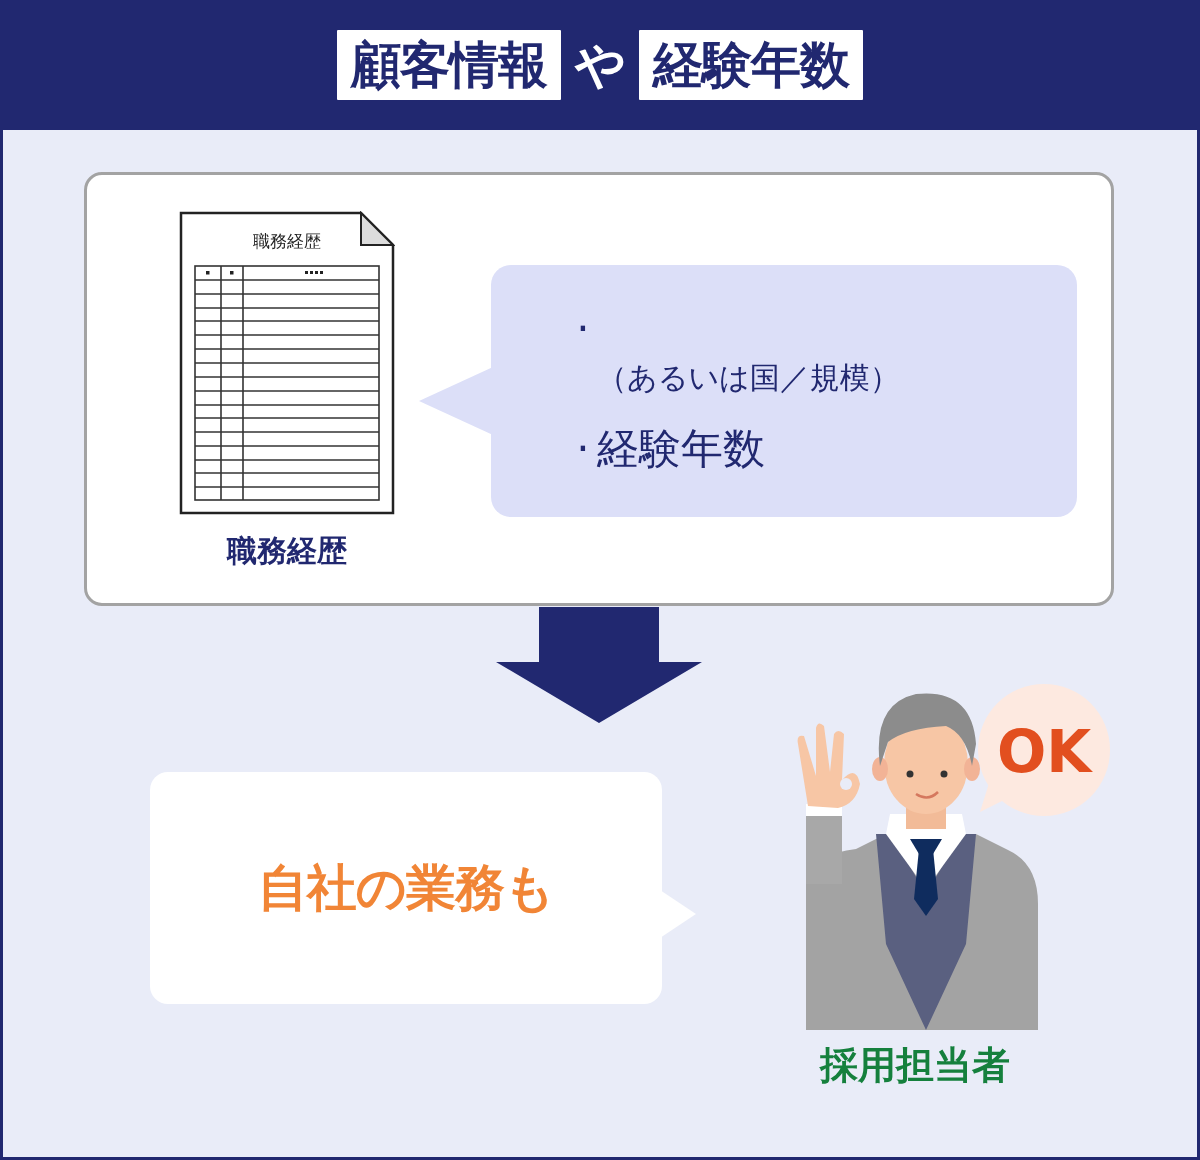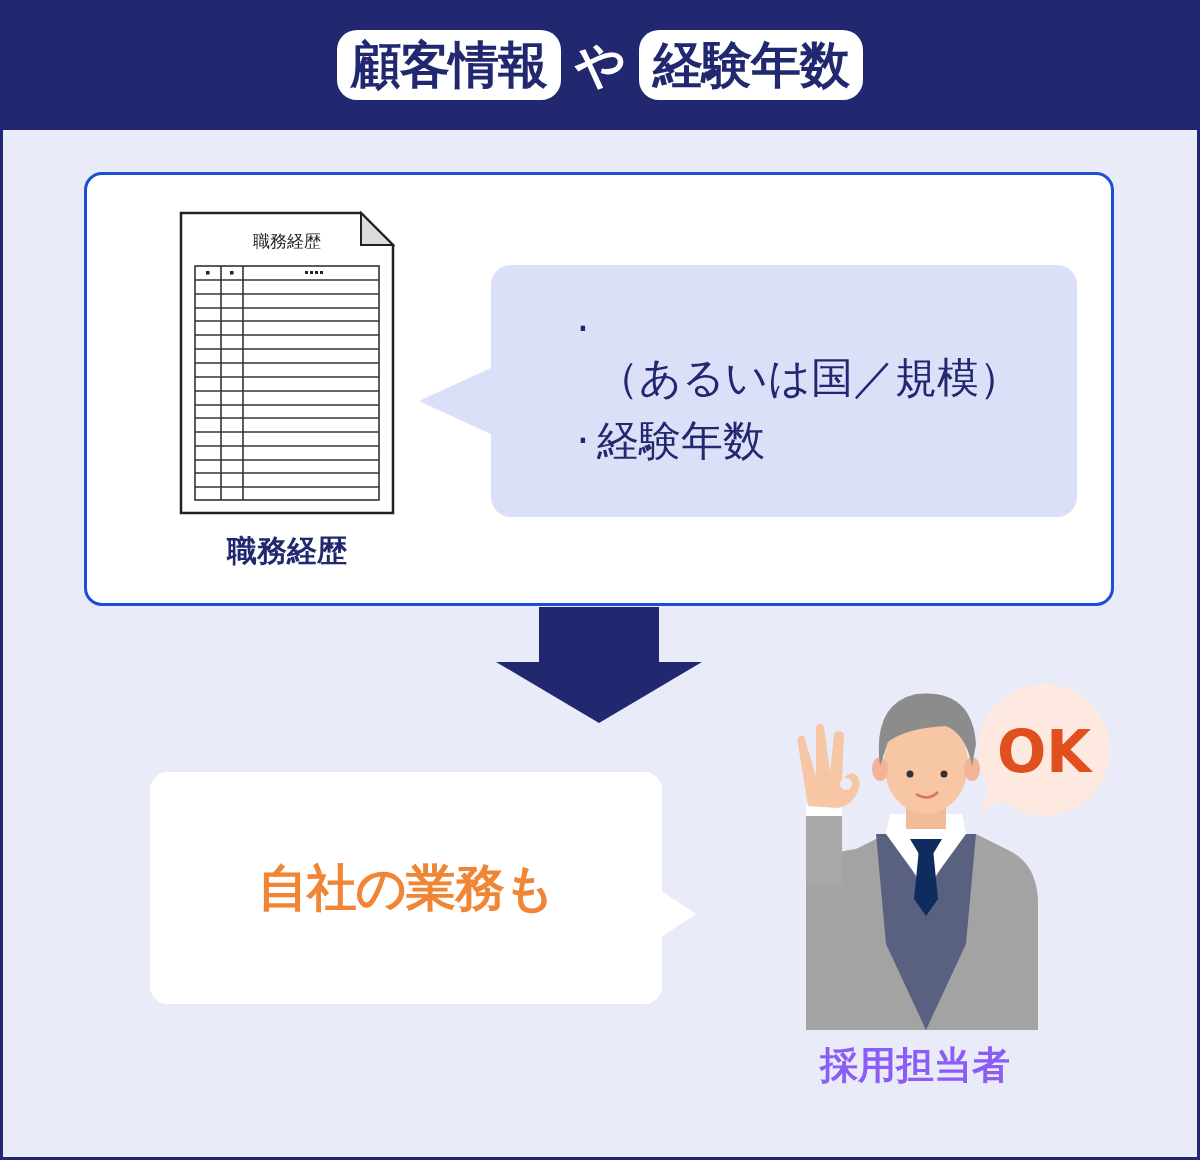--- a/index.html
+++ b/index.html
@@ -12,69 +12,69 @@
   .frame {
     position: absolute; left: 0; top: 0; width: 1200px; height: 1160px;
     border: 3px solid #212870; pointer-events: none;
   }
   .header {
     position: absolute; left: 0; top: 0; width: 1200px; height: 130px;
     background: #212870;
     display: flex; align-items: center; justify-content: center; gap: 14px;
   }
   .tag {
-    background: #fff; color: #212870; border-radius: 20px;
+    background: #fff; color: #212870; border-radius: 1px;
     font-weight: bold; font-size: 50px; line-height: 1;
     padding: 10px 14px 10px 14px; letter-spacing: -1px;
   }
   .hdr-text { color: #fff; font-weight: bold; font-size: 50px; line-height: 1; letter-spacing: -1px; }
 
   .card {
     position: absolute; left: 84px; top: 172px; width: 1030px; height: 434px;
-    background: #fff; border: 3px solid #1d4ed8; border-radius: 18px;
+    background: #fff; border: 3px solid #a3a3a3; border-radius: 18px;
   }
   .doc {
     position: absolute; left: 92px; top: 36px; width: 216px; height: 304px;
   }
   .doc-caption {
     position: absolute; left: 84px; top: 356px; width: 232px; text-align: center;
     color: #212870; font-weight: bold; font-size: 30px;
   }
   .bubble-blue {
     position: absolute; left: 404px; top: 90px; width: 586px; height: 252px;
     background: #dcdff8; border-radius: 20px;
   }
   .bubble-blue::before {
     content: ""; position: absolute; left: -72px; top: 102px;
     border-top: 34px solid transparent; border-bottom: 34px solid transparent;
     border-right: 74px solid #dcdff8;
   }
   .bullets { position: absolute; left: 78px; top: 38px; color: #212870; }
   .bullet { font-size: 42px; line-height: 52px; display: flex; }
   .bullet .dot { width: 28px; text-align: center; }
-  .bullet-sub { font-size: 42px; line-height: 50px; padding-left: 28px; margin-top: -2px; margin-bottom: 12px; }
+  .bullet-sub { font-size: 30px; line-height: 50px; padding-left: 28px; margin-top: -2px; margin-bottom: 20px; }
 
   .arrow { position: absolute; left: 496px; top: 607px; width: 206px; height: 116px; }
 
   .bubble-white {
     position: absolute; left: 150px; top: 772px; width: 512px; height: 232px;
     background: #fff; border-radius: 18px;
     display: flex; flex-direction: column; align-items: center; justify-content: center;
   }
   .bubble-white::after {
     content: ""; position: absolute; right: -34px; top: 118px;
     border-top: 24px solid transparent; border-bottom: 24px solid transparent;
     border-left: 36px solid #fff;
   }
   .speech-line { color: #f18536; font-weight: bold; font-size: 50px; line-height: 72px; letter-spacing: -1px; }
 
   .person { position: absolute; left: 776px; top: 684px; width: 360px; height: 350px; }
   .person-caption {
     position: absolute; left: 790px; top: 1040px; width: 250px; text-align: center;
-    color: #8b5cf6; font-weight: bold; font-size: 38px;
+    color: #15803d; font-weight: bold; font-size: 38px;
   }
 </style>
 </head>
 <body>
 
 <div class="header">
   <span class="tag">顧客情報</span>
   <span class="hdr-text">や</span>
   <span class="tag">経験年数</span>
 </div>

